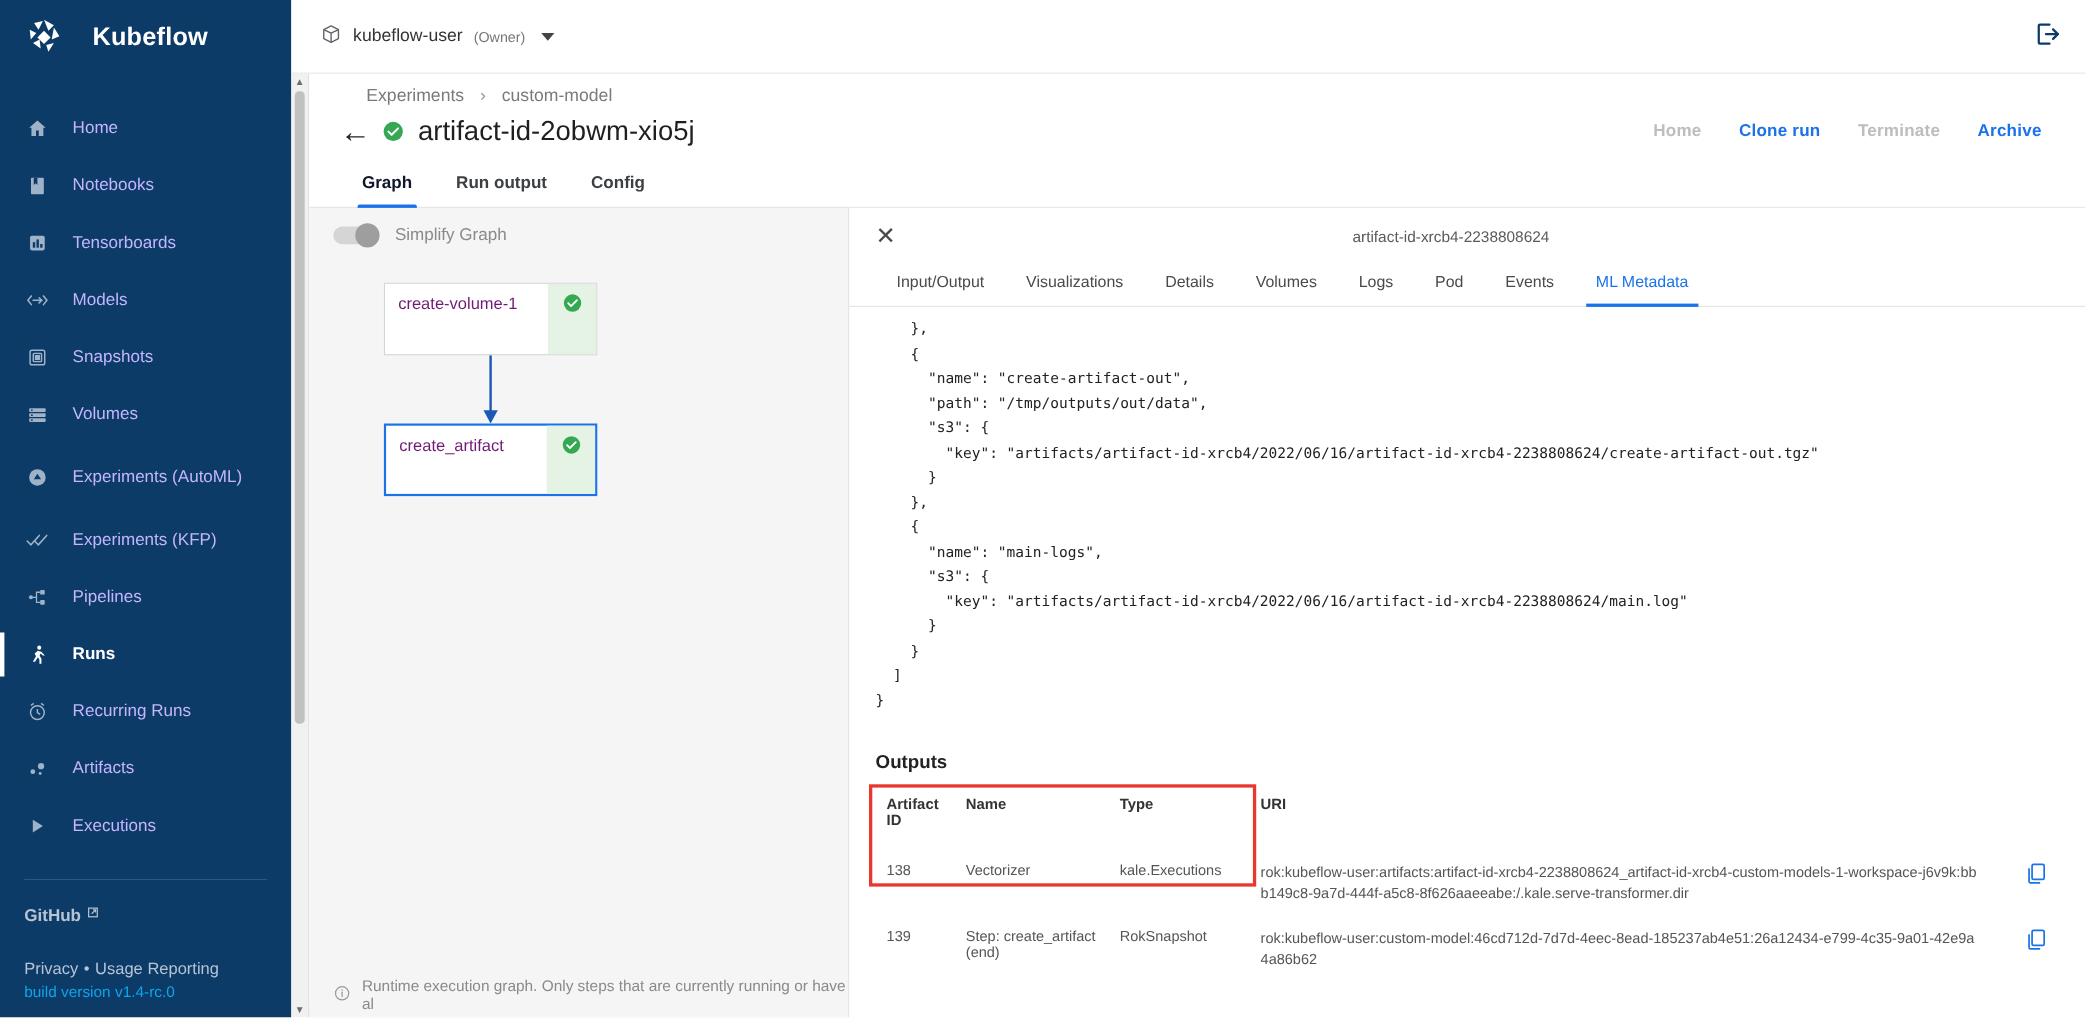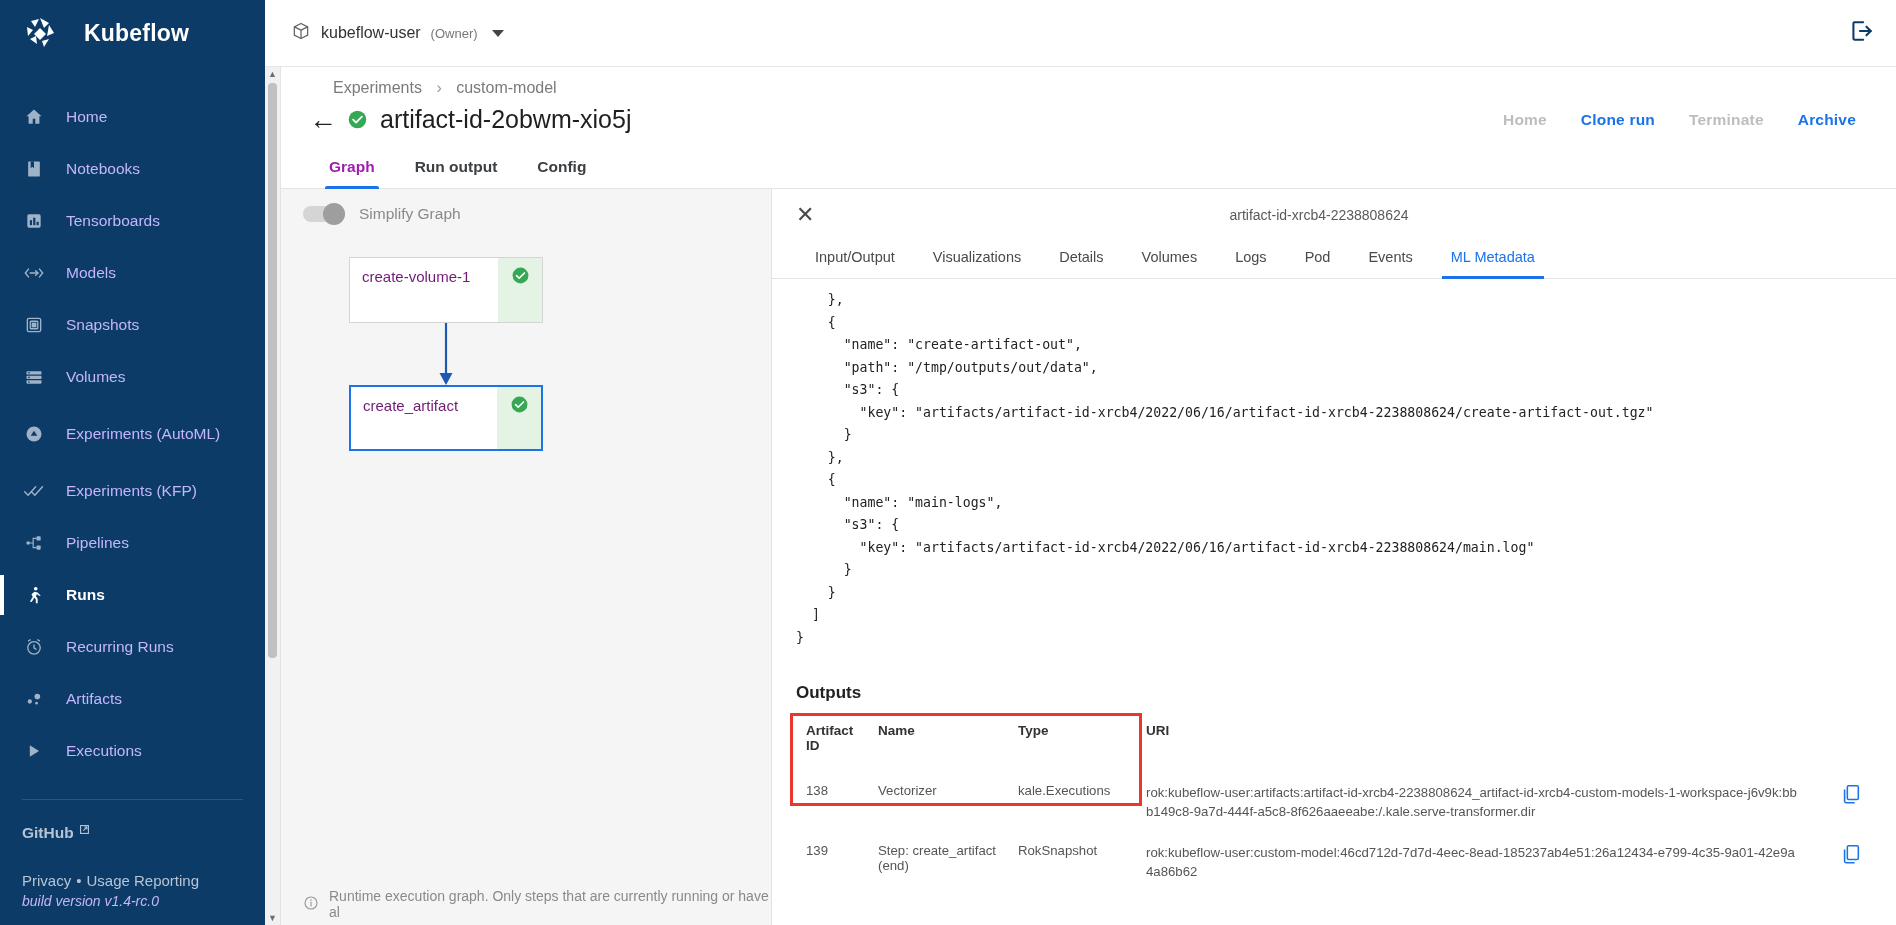--- a/index.html
+++ b/index.html
@@ -40,21 +40,21 @@
   .nav-item.active::before {
     content: ""; position: absolute; left: 0; top: 6px; bottom: 6px;
     width: 4px; background: #fff;
   }
   .side-bottom { margin-top: auto; padding: 0 22px 16px 22px; }
   .side-divider { border-top: 1px solid #2b5583; margin: 10px 0 24px 0; }
   .gh { color: #b6c4d4; font-size: 15.5px; font-weight: bold; display:flex; gap:5px; align-items:flex-start;}
   .gh sup { font-size: 11px; }
   .side-links { margin-top: 30px; color: #b6c4d4; font-size: 15px; }
   .side-links .dot { margin: 0 5px; }
-  .build-ver { font-style: italic; font-size: 14px; color: #c4b5fd; margin-top: 4px; }
+  .build-ver { font-size: 14px; color: #0ea5e9; margin-top: 4px; }
 
   
   .main { flex: 1; height: 925px; display: flex; flex-direction: column; background: #fff; position: relative; }
 
   .topbar {
     height: 67px; display: flex; align-items: center;
     border-bottom: 1px solid #e6e6e6; background: #fff;
     padding: 0 22px 0 26px; flex: 0 0 67px;
   }
   .ns-select { display: flex; align-items: center; gap: 10px; cursor: pointer; }
@@ -88,21 +88,21 @@
   .actions { margin-left: auto; display: flex; align-items: center; gap: 34px; padding-right: 14px; }
   .action { font-size: 15.5px; font-weight: bold; letter-spacing: .2px; cursor: pointer; }
   .action.disabled { color: #bdbdbd; cursor: default; }
   .action.enabled { color: #1a73e8; }
 
   .tabs { display: flex; gap: 0; padding-left: 28px; border-bottom: 1px solid #e4e4e4; }
   .tab {
     font-size: 15.5px; font-weight: bold; color: #3c4043;
     padding: 10px 20px 12px 20px; cursor: pointer; position: relative;
   }
-  .tab.active { color: #a21caf; }
+  .tab.active { color: #0f172a; }
   .tab.active::after {
     content: ""; position: absolute; left: 16px; right: 16px; bottom: -1px;
     height: 3px; background: #1a73e8; border-radius: 2px 2px 0 0;
   }
 
   .content { flex: 1; display: flex; min-height: 0; position: relative; }
 
   
   .graph-pane { width: 490px; flex: 0 0 490px; background: #f5f5f5; position: relative; display: flex; flex-direction: column; }
   .simplify-row { display: flex; align-items: center; gap: 14px; padding: 16px 0 10px 22px; }

